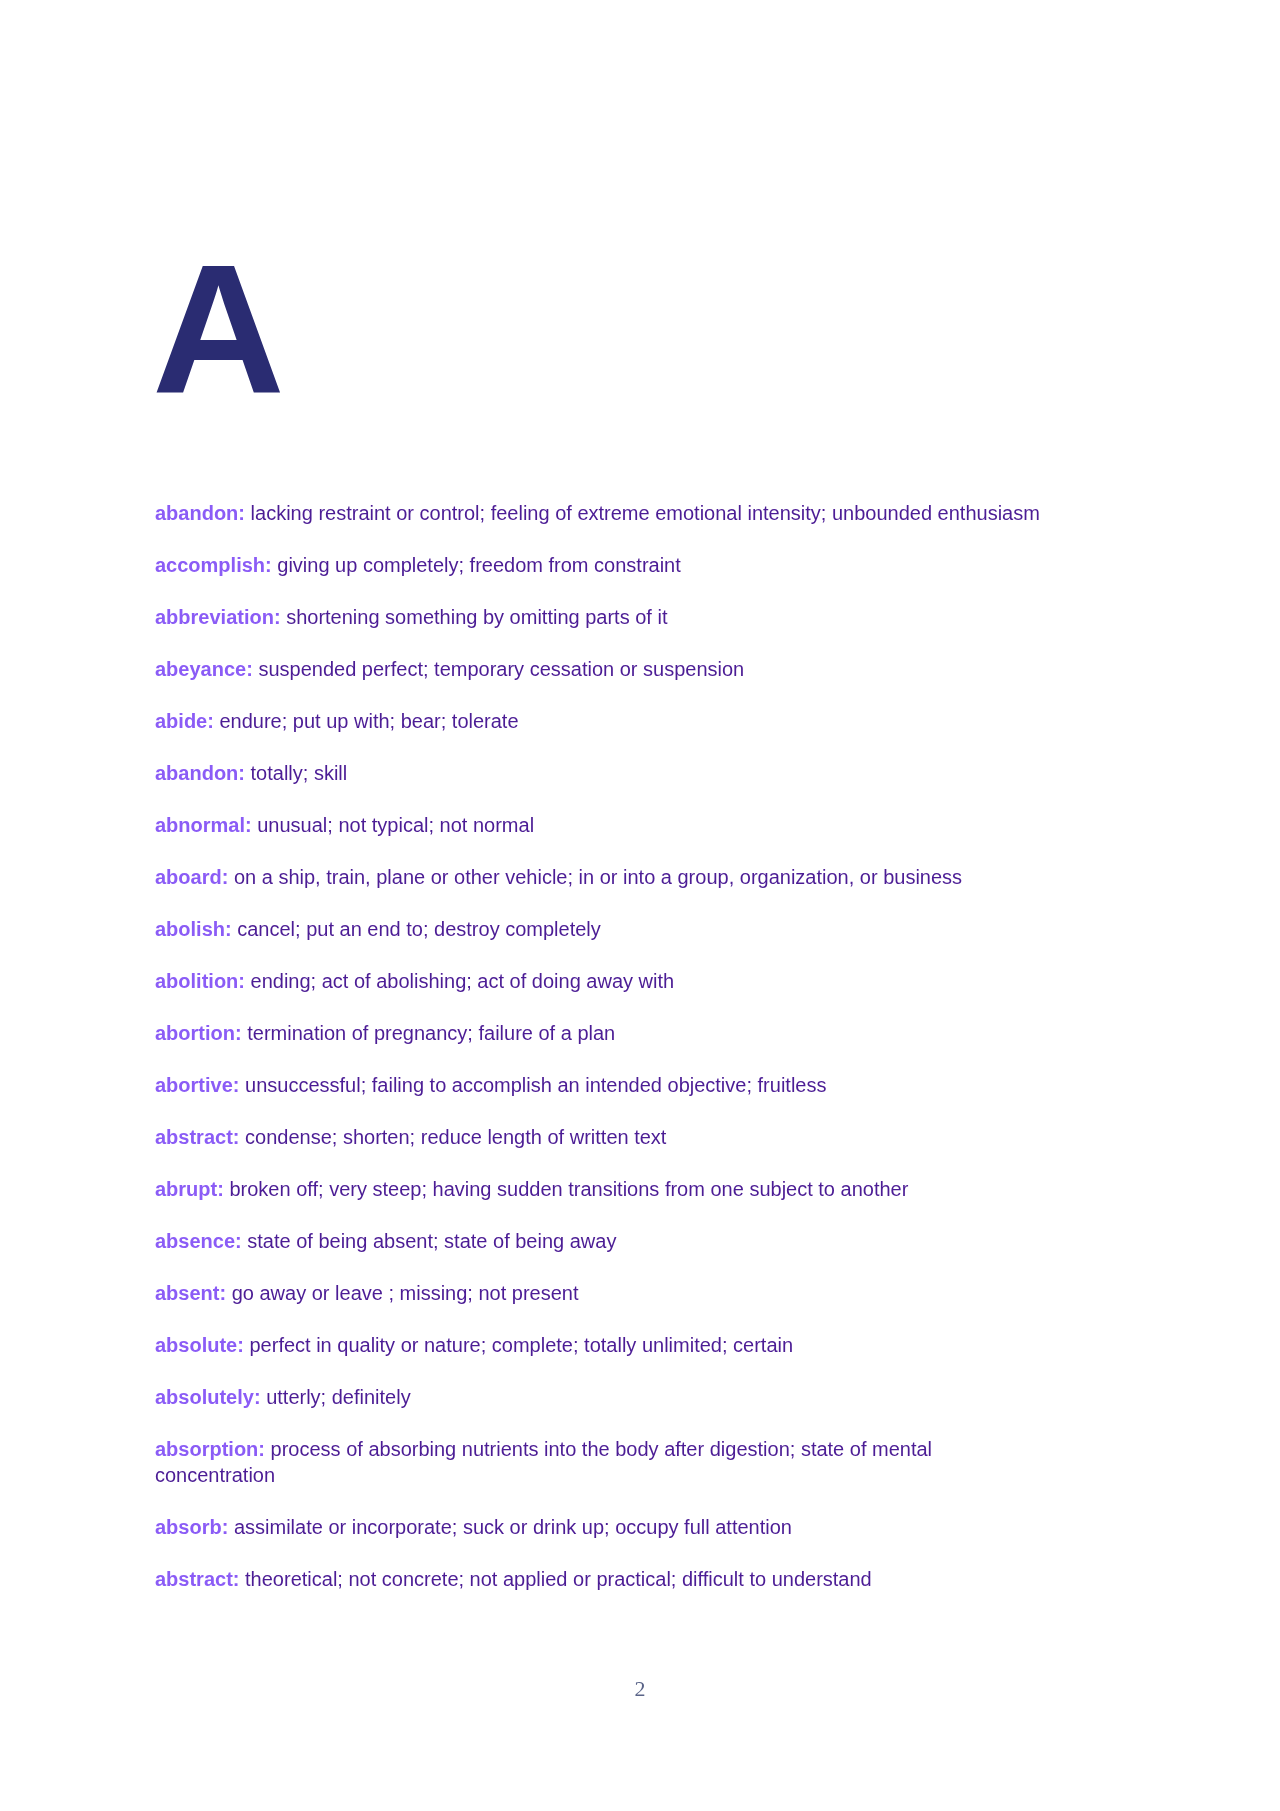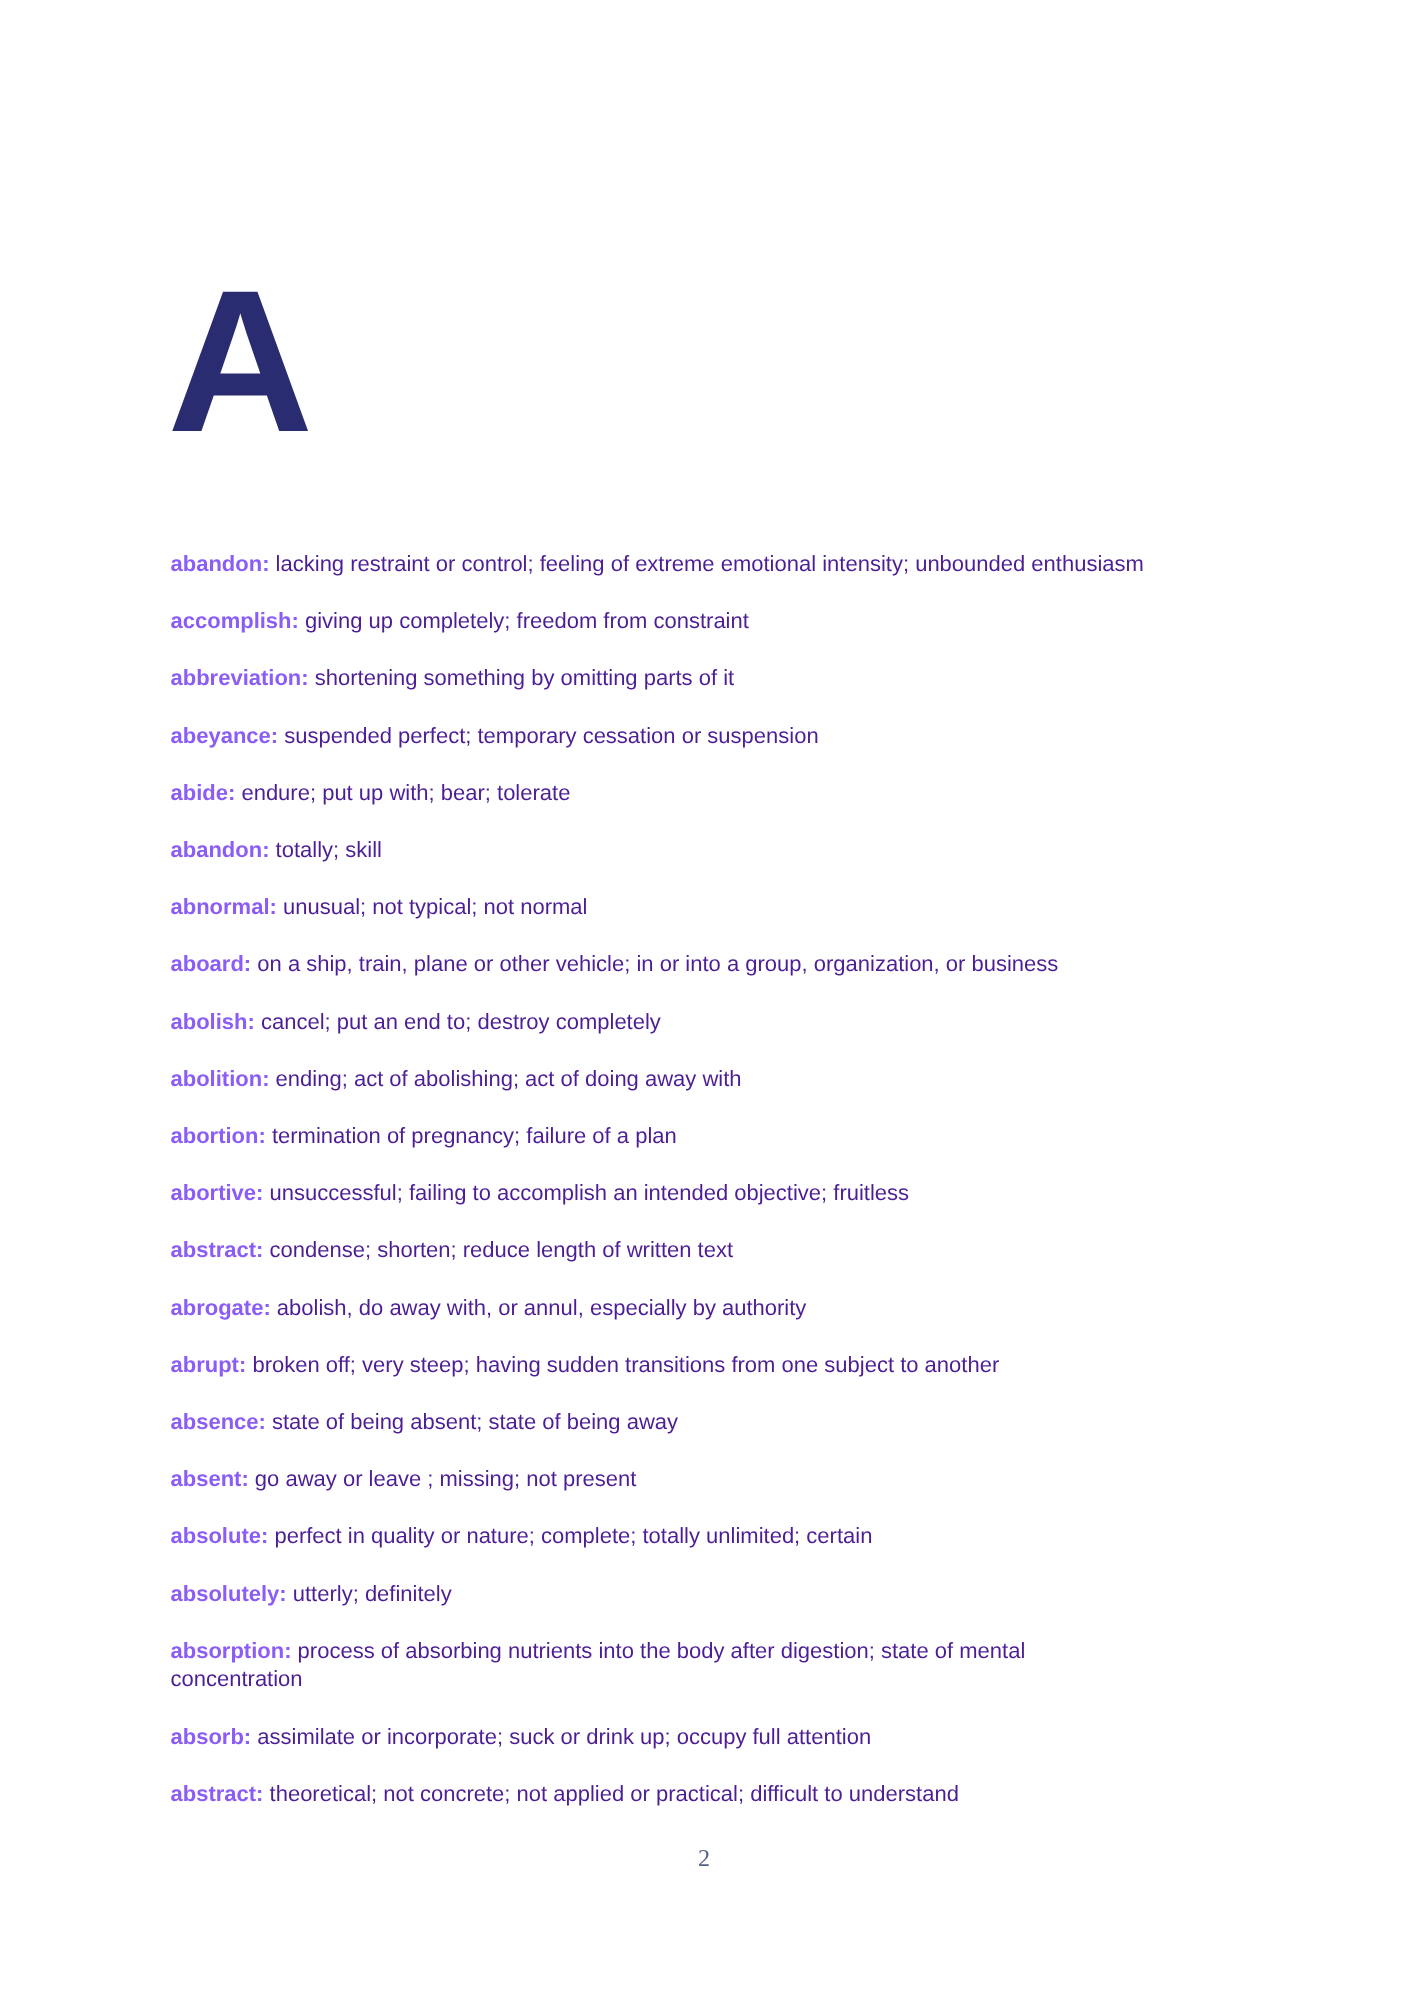--- a/index.html
+++ b/index.html
@@ -35,21 +35,20 @@
     <li class="entry"><span class="term">abeyance:</span> <span class="def">suspended perfect; temporary cessation or suspension</span></li>
     <li class="entry"><span class="term">abide:</span> <span class="def">endure; put up with; bear; tolerate</span></li>
     <li class="entry"><span class="term">abandon:</span> <span class="def">totally; skill</span></li>
     <li class="entry"><span class="term">abnormal:</span> <span class="def">unusual; not typical; not normal</span></li>
     <li class="entry"><span class="term">aboard:</span> <span class="def">on a ship, train, plane or other vehicle; in or into a group, organization, or business</span></li>
     <li class="entry"><span class="term">abolish:</span> <span class="def">cancel; put an end to; destroy completely</span></li>
     <li class="entry"><span class="term">abolition:</span> <span class="def">ending; act of abolishing; act of doing away with</span></li>
     <li class="entry"><span class="term">abortion:</span> <span class="def">termination of pregnancy; failure of a plan</span></li>
     <li class="entry"><span class="term">abortive:</span> <span class="def">unsuccessful; failing to accomplish an intended objective; fruitless</span></li>
     <li class="entry"><span class="term">abstract:</span> <span class="def">condense; shorten; reduce length of written text</span></li>
-    <li class="entry"><span class="term">abrogate:</span> <span class="def">abolish, do away with, or annul, especially by authority</span></li>
     <li class="entry"><span class="term">abrupt:</span> <span class="def">broken off; very steep; having sudden transitions from one subject to another</span></li>
     <li class="entry"><span class="term">absence:</span> <span class="def">state of being absent; state of being away</span></li>
     <li class="entry"><span class="term">absent:</span> <span class="def">go away or leave ; missing; not present</span></li>
     <li class="entry"><span class="term">absolute:</span> <span class="def">perfect in quality or nature; complete; totally unlimited; certain</span></li>
     <li class="entry"><span class="term">absolutely:</span> <span class="def">utterly; definitely</span></li>
     <li class="entry" style="width:870px;"><span class="term">absorption:</span> <span class="def">process of absorbing nutrients into the body after digestion; state of mental concentration</span></li>
     <li class="entry"><span class="term">absorb:</span> <span class="def">assimilate or incorporate; suck or drink up; occupy full attention</span></li>
     <li class="entry"><span class="term">abstract:</span> <span class="def">theoretical; not concrete; not applied or practical; difficult to understand</span></li>
   </ul>
 

